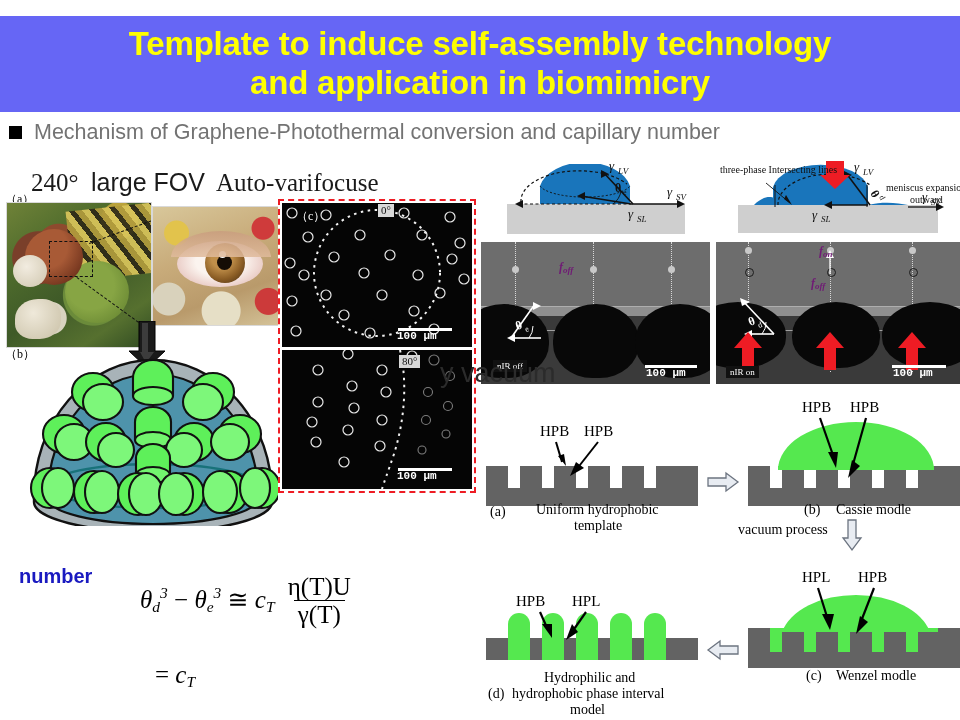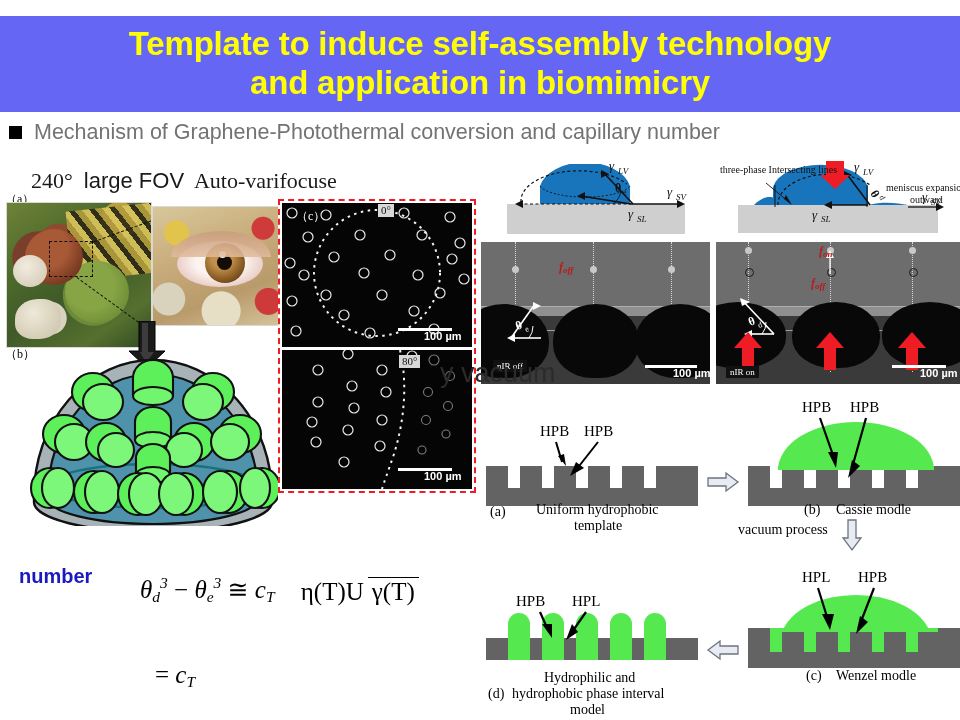--- a/index.html
+++ b/index.html
@@ -27,21 +27,21 @@
   .bullet-row{
     position:absolute;left:9px;top:101px;width:930px;height:30px;
     display:flex;align-items:center;gap:12px;
   }
   .bullet-sq{width:13px;height:13px;background:#000;flex:0 0 auto;}
   .bullet-txt{font-size:21.5px;color:#737373;white-space:nowrap;
      font-family:"Liberation Sans",sans-serif;}
 
   
   .fov-cap{
-    position:absolute;left:31px;top:152px;font-size:22px;color:#1a1a1a;
+    position:absolute;left:31px;top:152px;font-size:25px;color:#1a1a1a;
     font-family:"Liberation Serif",serif;white-space:nowrap;
   }
   .fov-cap .sans{font-family:"Liberation Sans",sans-serif;}
 
   .panel-lab{
     position:absolute;font-family:"Liberation Serif",serif;font-size:12px;color:#000;
   }
 
   
   .ph-dragon{
@@ -123,22 +123,22 @@
     position:absolute;left:278px;top:183px;width:198px;height:294px;
     border:2.2px dashed #ee1c24;padding:2px;box-sizing:border-box;background:#fff;
   }
   .mic-top{position:absolute;left:282px;top:187px;width:190px;height:144px;background:#050505;overflow:hidden;}
   .mic-bot{position:absolute;left:282px;top:334px;width:190px;height:139px;background:#050505;overflow:hidden;}
   .mic-lab{
     position:absolute;font-family:"Liberation Serif",serif;font-size:11px;color:#111;
     background:#d8d8d8;padding:0 3px;line-height:13px;
   }
   .scale-bar{position:absolute;height:3px;background:#fff;}
-  .scale-txt{position:absolute;color:#fff;font-family:Liberation Sans, sans-serif;
-     font-size:11px;font-weight:bold;white-space:nowrap;margin-left:27px;}
+  .scale-txt{position:absolute;color:#fff;font-family:Liberation Mono, monospace;
+     font-size:11px;font-weight:bold;white-space:nowrap;}
   .panelc-txt{position:absolute;color:#fff;font-family:"Liberation Serif",serif;font-size:12px;}
 
   
   .ghost-txt{
     position:absolute;left:440px;top:342px;font-size:27px;color:#2b2b2b;
     font-family:"Liberation Sans",sans-serif;white-space:nowrap;z-index:1;
   }
 
   
   .wet-l{position:absolute;left:485px;top:148px;width:230px;height:76px;}
@@ -146,37 +146,37 @@
 
   
   .sem{position:absolute;overflow:hidden;}
   .sem-l{left:481px;top:226px;width:229px;height:142px;}
   .sem-r{left:716px;top:226px;width:244px;height:142px;}
   .sem-bg{position:absolute;inset:0;
      background:linear-gradient(180deg,#6d6d6d 0 46%,#8f8f8f 46% 52%,#3a3a3a 52% 100%);}
   .sem-lens{position:absolute;background:#080808;border-radius:50% 50% 46% 46%;}
   .sem-cap{position:absolute;background:#111;color:#fff;
      font-family:"Liberation Serif",serif;font-size:9px;padding:1px 4px;}
-  .sem-f{position:absolute;color:#b91c1c;font-family:"Liberation Serif",serif;
+  .sem-f{position:absolute;color:#701a75;font-family:"Liberation Serif",serif;
      font-style:italic;font-size:12px;font-weight:bold;text-align:right;}
   .sem-dot{position:absolute;width:7px;height:7px;border-radius:50%;background:#c9c9c9;}
   .sem-ring{position:absolute;width:7px;height:7px;border-radius:50%;border:1px solid #1c1c1c;}
   .sem-vline{position:absolute;width:0;border-left:1.5px dotted #d8d8d8;}
   .sem-hline{position:absolute;height:1px;background:#c4c4c4;opacity:.75;}
 
   
   .blue-h{
     position:absolute;color:#1a1ac0;font-weight:bold;font-size:20px;
     font-family:"Liberation Sans",sans-serif;white-space:nowrap;
   }
 
   
   .formula{position:absolute;font-family:Liberation Serif, serif;color:#000;}
-  .frac{display:inline-flex;align-items:center;
-        vertical-align:middle;margin:0 16px;}
+  .frac{display:inline-flex;flex-direction:column;align-items:center;
+        vertical-align:middle;margin:0 3px;}
   .frac .num{padding:0 4px;line-height:1.05;}
   .frac .den{padding:0 4px;line-height:1.15;border-top:1.4px solid currentColor;}
   .it{font-style:italic;}
   .sub{font-size:.62em;vertical-align:-.28em;font-style:italic;}
   .sup{font-size:.62em;vertical-align:.62em;}
   .red{color:#e8190d;}
 
   
   .hpb{position:absolute;left:486px;top:378px;width:474px;height:340px;}
 </style>

